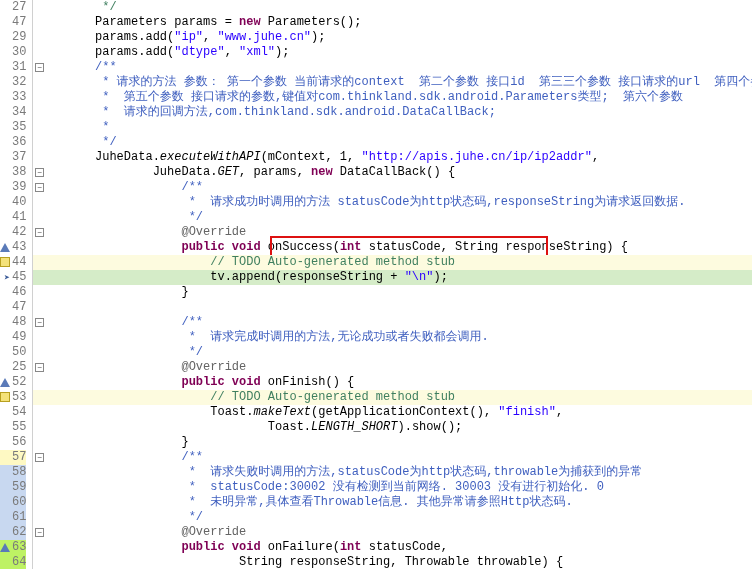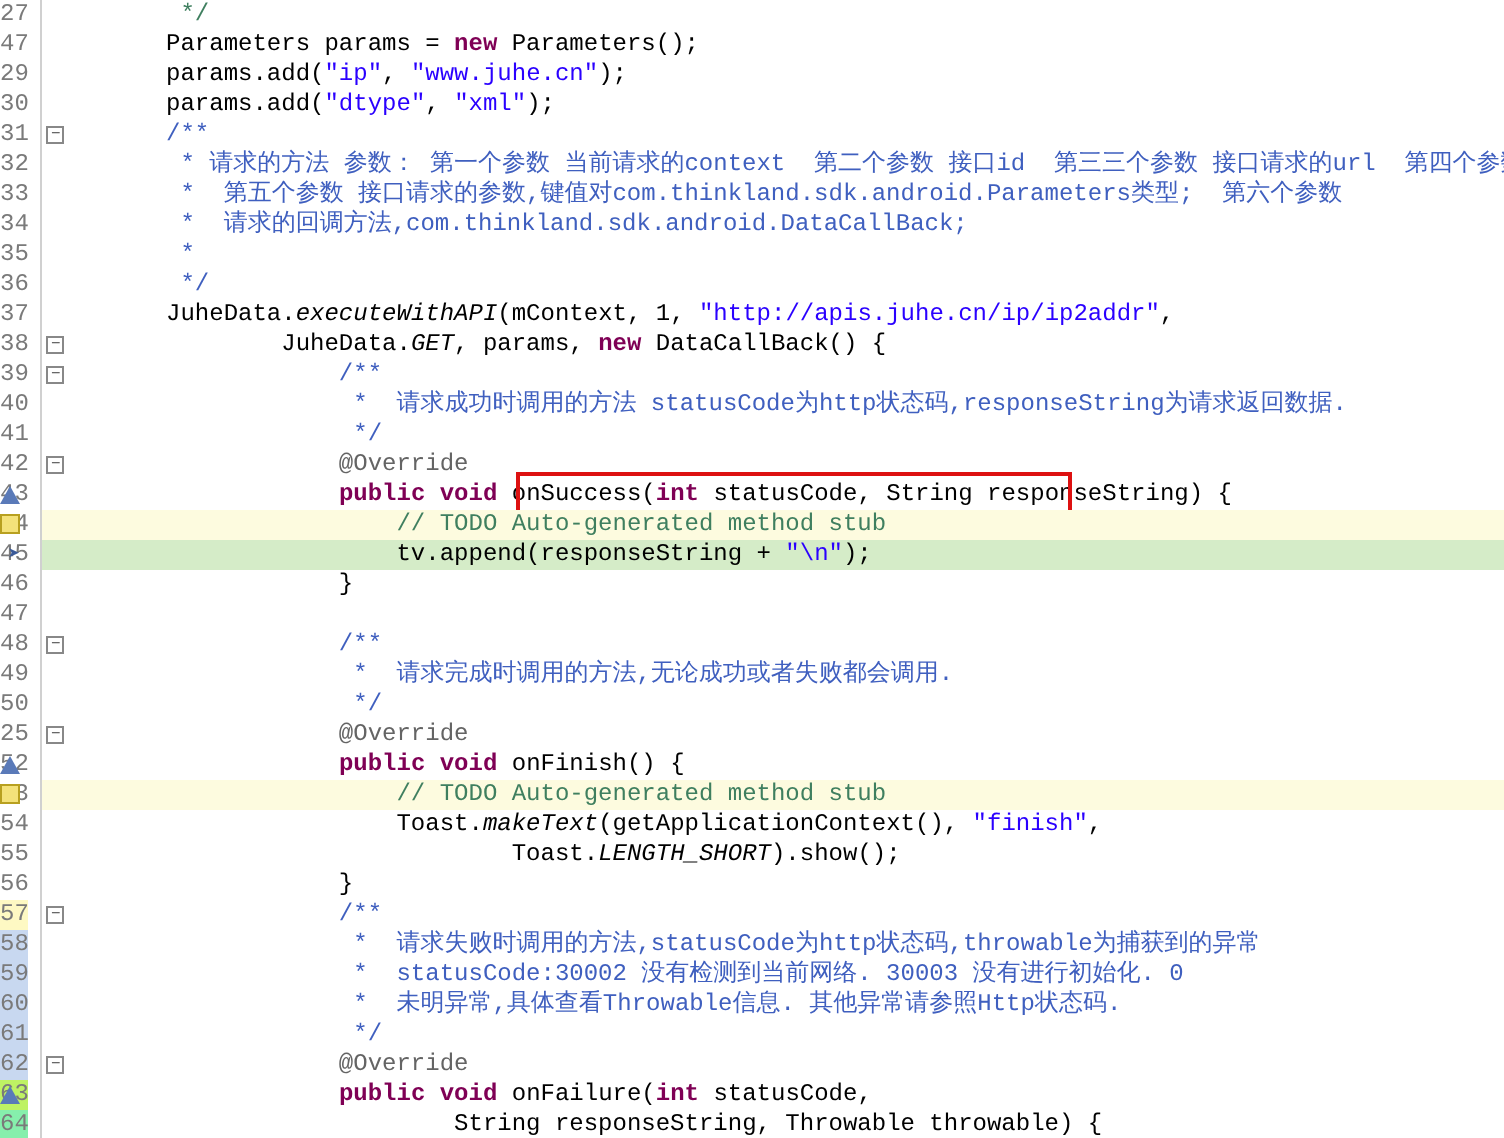--- a/index.html
+++ b/index.html
@@ -131,23 +131,23 @@
       <div class="gutter-line">52<div class="marker marker-tri"></div></div>
       <div class="gutter-line">53<div class="marker marker-warn"></div></div>
       <div class="gutter-line">54</div>
       <div class="gutter-line">55</div>
       <div class="gutter-line">56</div>
       <div class="gutter-line" style="background: #fef9c3;">57</div>
       <div class="gutter-line" style="background: rgb(200, 216, 240);">58</div>
       <div class="gutter-line" style="background: rgb(200, 216, 240);">59</div>
       <div class="gutter-line" style="background: rgb(200, 216, 240);">60</div>
       <div class="gutter-line" style="background: rgb(200, 216, 240);">61</div>
-      <div class="gutter-line" style="background: rgb(200, 216, 240);">62</div>
+      <div class="gutter-line" style="background: rgb(200, 216, 240); padding-left: 12px;">62</div>
       <div class="gutter-line" style="background: #bef264;">63<div class="marker marker-tri"></div></div>
-      <div class="gutter-line" style="background: #86efac;">64</div>
+      <div class="gutter-line" style="background: #bef264;">64</div>
     </div>
   <div class="fold-gutter" id="fold">
       <div class="gutter-line" style="height: 15px;"></div>
       <div class="gutter-line" style="height: 15px;"></div>
       <div class="gutter-line" style="height: 15px;"></div>
       <div class="gutter-line" style="height: 15px;"></div>
       <div class="gutter-line" style="height: 15px;">
         <div class="fold-mark" style="top: 3px;">−</div>
       </div>
       <div class="gutter-line" style="height: 15px;"></div>

